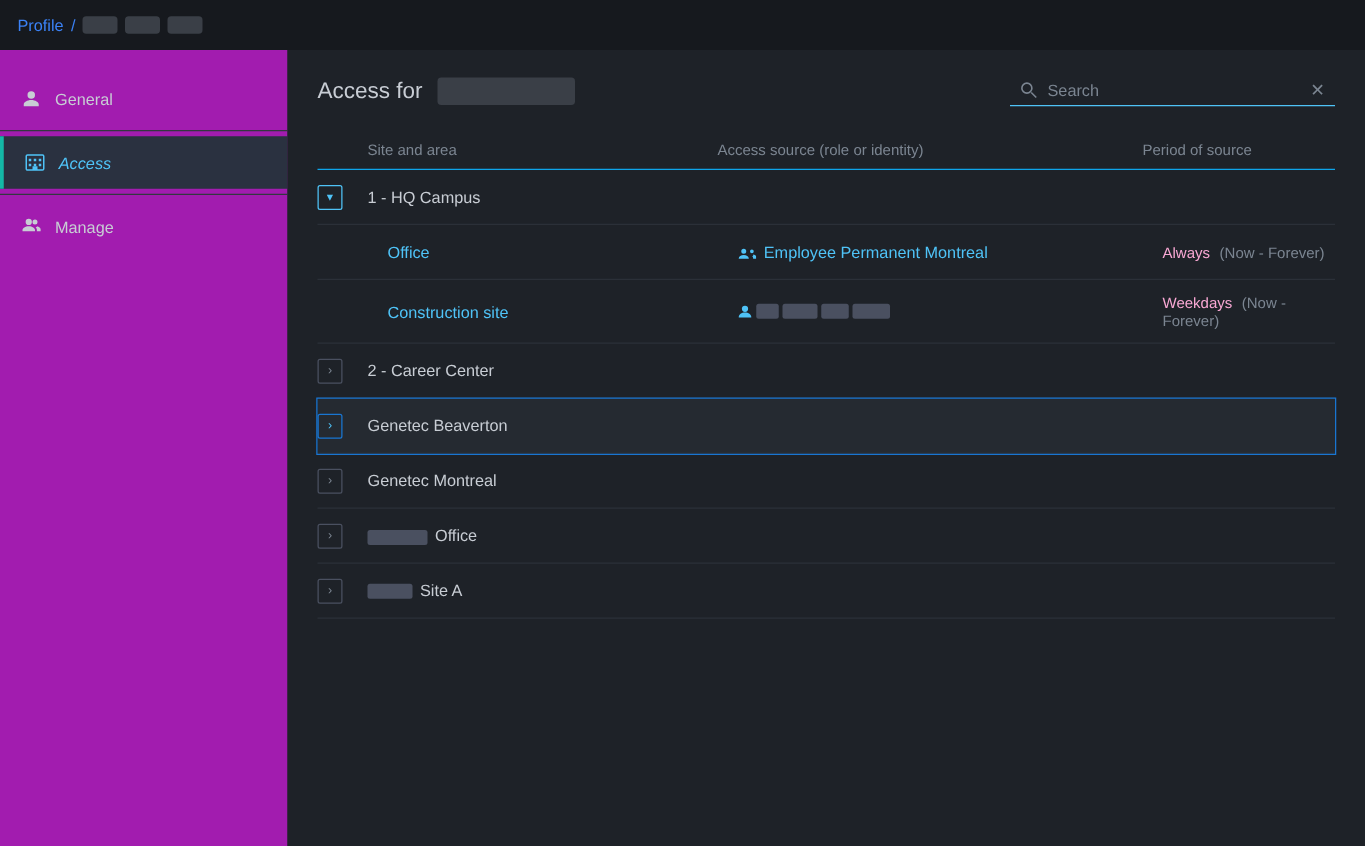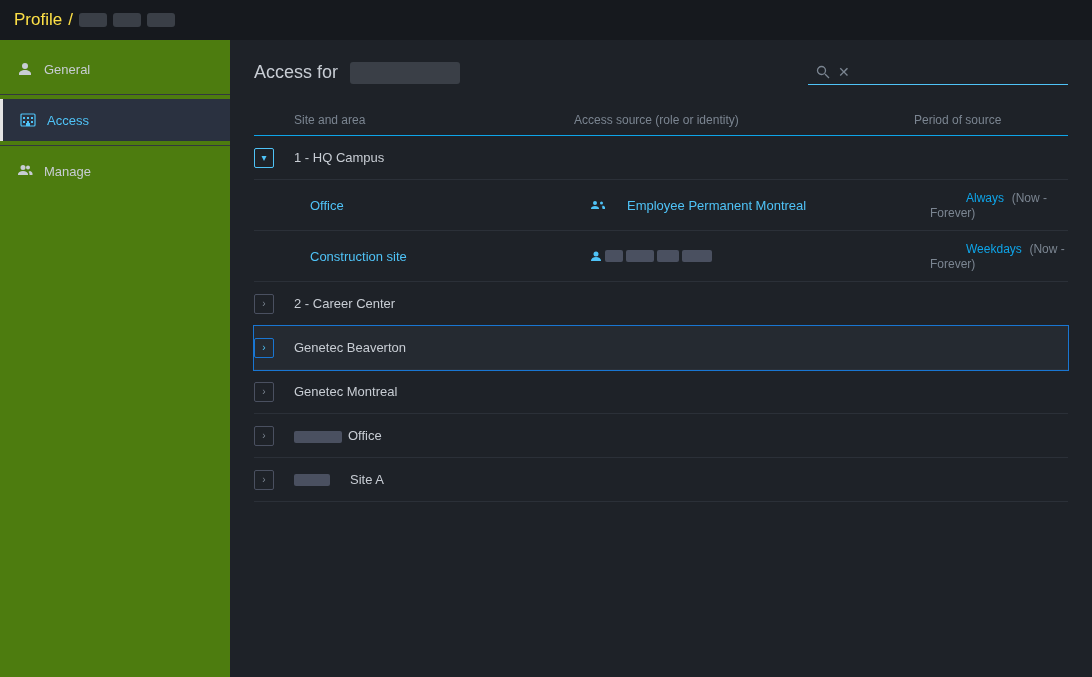--- a/index.html
+++ b/index.html
@@ -16,56 +16,57 @@
     
     .top-bar {
       height: 40px;
       background-color: #16191e;
       display: flex;
       align-items: center;
       padding: 0 14px;
       gap: 6px;
     }
     .breadcrumb-text {
-      color: #fde047;
-      font-size: 17px;
+      color: #3b82f6;
+      font-size: 13px;
     }
     .breadcrumb-pill {
       background-color: #3a3f47;
       border-radius: 3px;
       width: 28px;
       height: 14px;
       display: inline-block;
     }
 
     
     .layout {
       display: flex;
       height: calc(677px - 40px);
     }
 
     
     .sidebar {
       width: 230px;
-      background-color: #4d7c0f;
+      background-color: #a21caf;
       flex-shrink: 0;
-      padding-top: 8px;
+      padding-top: 18px;
     }
     .sidebar-item {
       display: flex;
       align-items: center;
       gap: 10px;
       padding: 12px 16px;
       cursor: pointer;
       color: #c8cdd4;
     }
     .sidebar-item.active {
       background-color: #2a3140;
       color: #4fc3f7;
-      border-left: 3px solid #e5e5e5;
+      border-left: 3px solid #14b8a6;
+      font-style: italic;
     }
     .sidebar-divider {
       height: 1px;
       background-color: #333840;
       margin: 4px 0;
     }
     .sidebar-icon {
       width: 18px;
       height: 18px;
       display: flex;
@@ -185,39 +186,38 @@
     .expand-btn.expanded {
       border-color: #4fc3f7;
       color: #4fc3f7;
     }
     .link-text {
       color: #4fc3f7;
       cursor: pointer;
     }
     .access-source {
       display: flex;
-      align-items: center;
-      gap: 22px;
+      align-items: flex-end;
+      gap: 6px;
       color: #4fc3f7;
     }
     .identity-icon {
       display: flex;
       align-items: center;
       gap: 3px;
     }
     .blurred-pill {
       background-color: #4a5060;
       border-radius: 2px;
       height: 12px;
       display: inline-block;
     }
     .period-text {
-      color: #0ea5e9;
+      color: #f9a8d4;
       font-size: 12px;
-      margin-left: 36px;
     }
     .row-indent {
       padding-left: 16px;
     }
   </style>
 </head>
 <body>
 
 <div class="top-bar">
   <span class="breadcrumb-text">Profile</span>
@@ -274,20 +274,21 @@
     <div class="access-header">
       <div class="access-for-section">
         <span class="access-for-label">Access for</span>
         <span class="blurred-name"></span>
       </div>
       <div class="search-box">
         <svg width="14" height="14" viewBox="0 0 14 14" fill="#7b8591">
           <circle cx="5.5" cy="5.5" r="4" stroke="#7b8591" stroke-width="1.3" fill="none"></circle>
           <line x1="9" y1="9" x2="13" y2="13" stroke="#7b8591" stroke-width="1.3"></line>
         </svg>
+        <input type="text" class="search-input" placeholder="Search" style="">
         <button class="search-clear-btn">✕</button>
       </div>
     </div>
 
     <div class="table-container">
 
       <div class="table-header">
         <div></div>
         <div>Site and area</div>
         <div>Access source (role or identity)</div>
@@ -373,21 +374,21 @@
           <span>Office</span>
         </div>
         <div></div>
         <div></div>
       </div>
 
       <div class="table-row group-row">
         <div>
           <button class="expand-btn">›</button>
         </div>
-        <div style="display:flex; align-items:center; gap:20px;">
+        <div style="display:flex; align-items:center; gap:6px;">
           <span class="blurred-pill" style="width:36px;"></span>
           <span>Site A</span>
         </div>
         <div></div>
         <div></div>
       </div>
 
     </div>
   </main>
 

